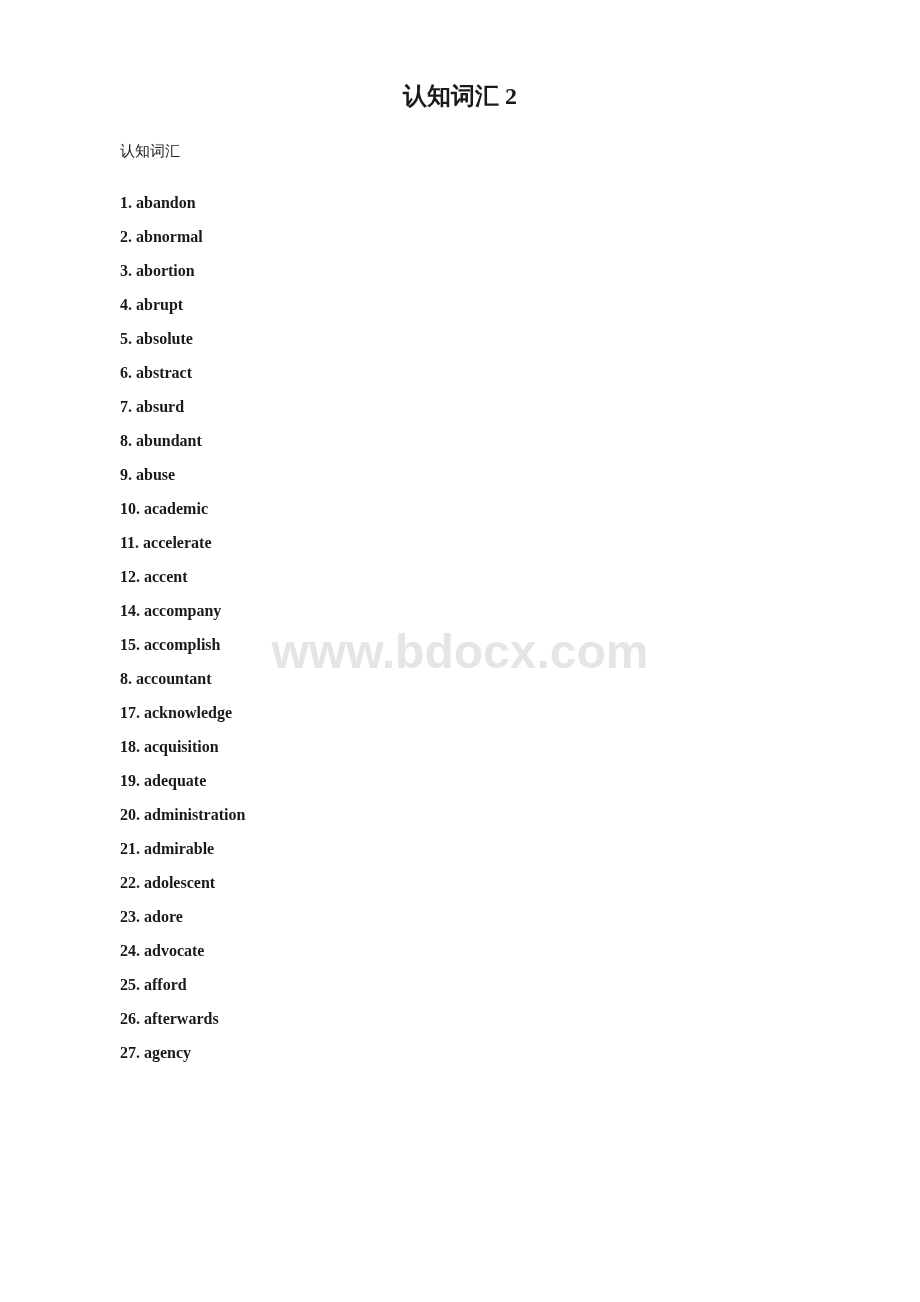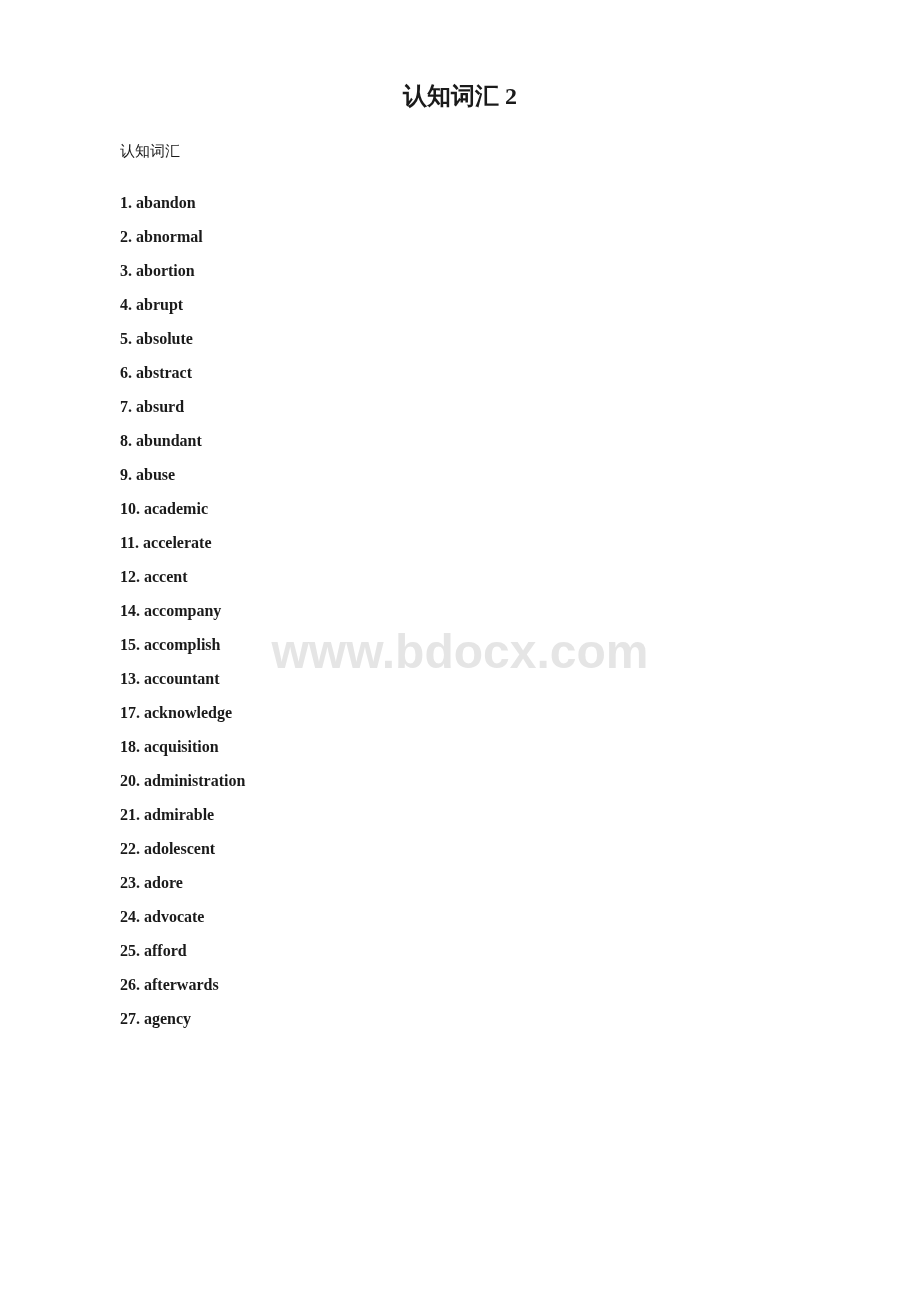--- a/index.html
+++ b/index.html
@@ -87,23 +87,24 @@
       <li>5. absolute</li>
       <li>6. abstract</li>
       <li>7. absurd</li>
       <li>8. abundant</li>
       <li>9. abuse</li>
       <li>10. academic</li>
       <li>11. accelerate</li>
       <li>12. accent</li>
       <li>14. accompany</li>
       <li>15. accomplish</li>
-      <li>13. accountant</li>
+      <li>8. accountant</li>
       <li>17. acknowledge</li>
       <li>18. acquisition</li>
+      <li>19. adequate</li>
       <li>20. administration</li>
       <li>21. admirable</li>
       <li>22. adolescent</li>
       <li>23. adore</li>
       <li>24. advocate</li>
       <li>25. afford</li>
       <li>26. afterwards</li>
       <li>27. agency</li>
     </ul>
 

